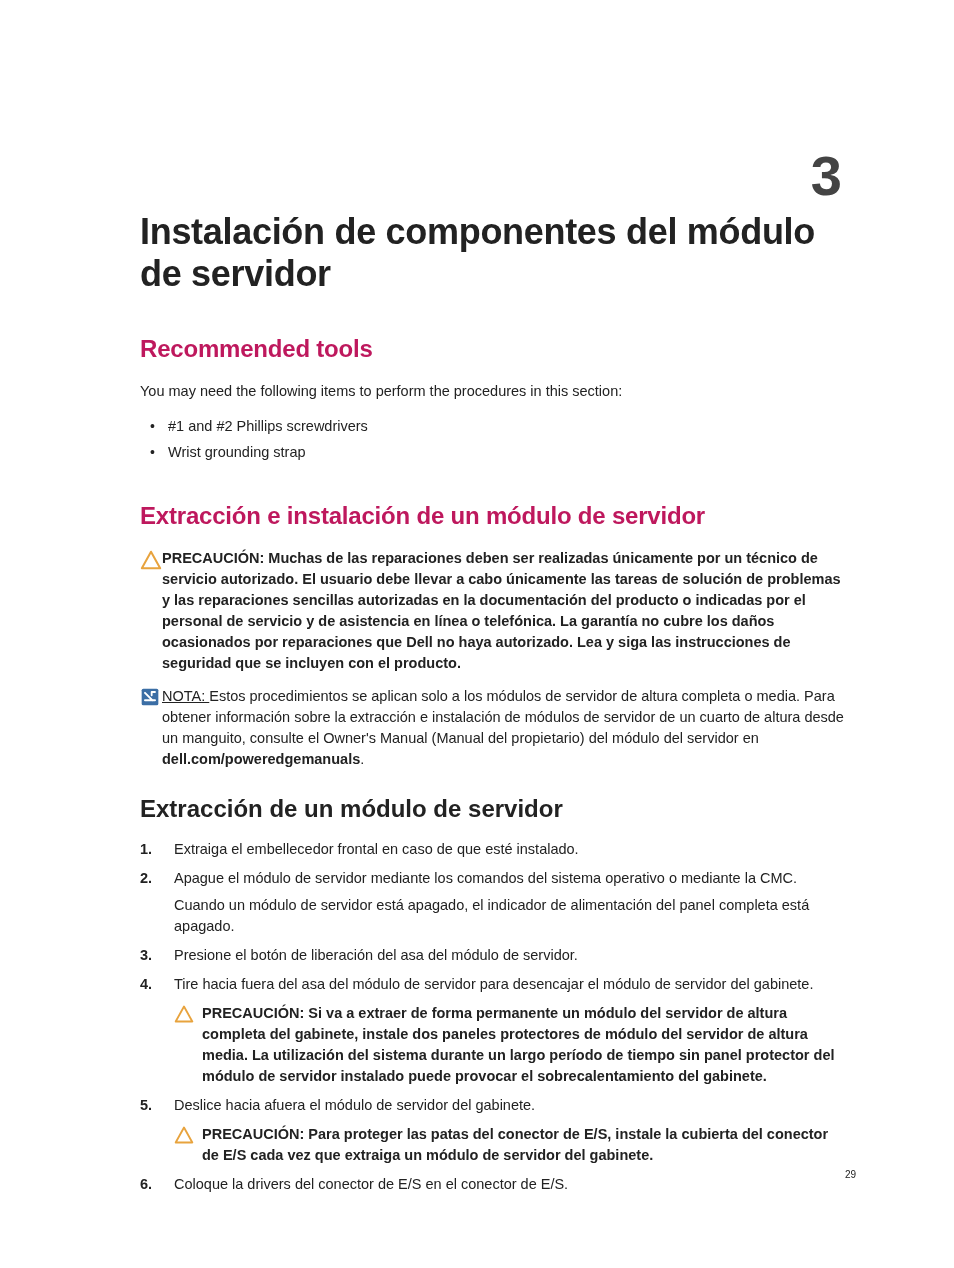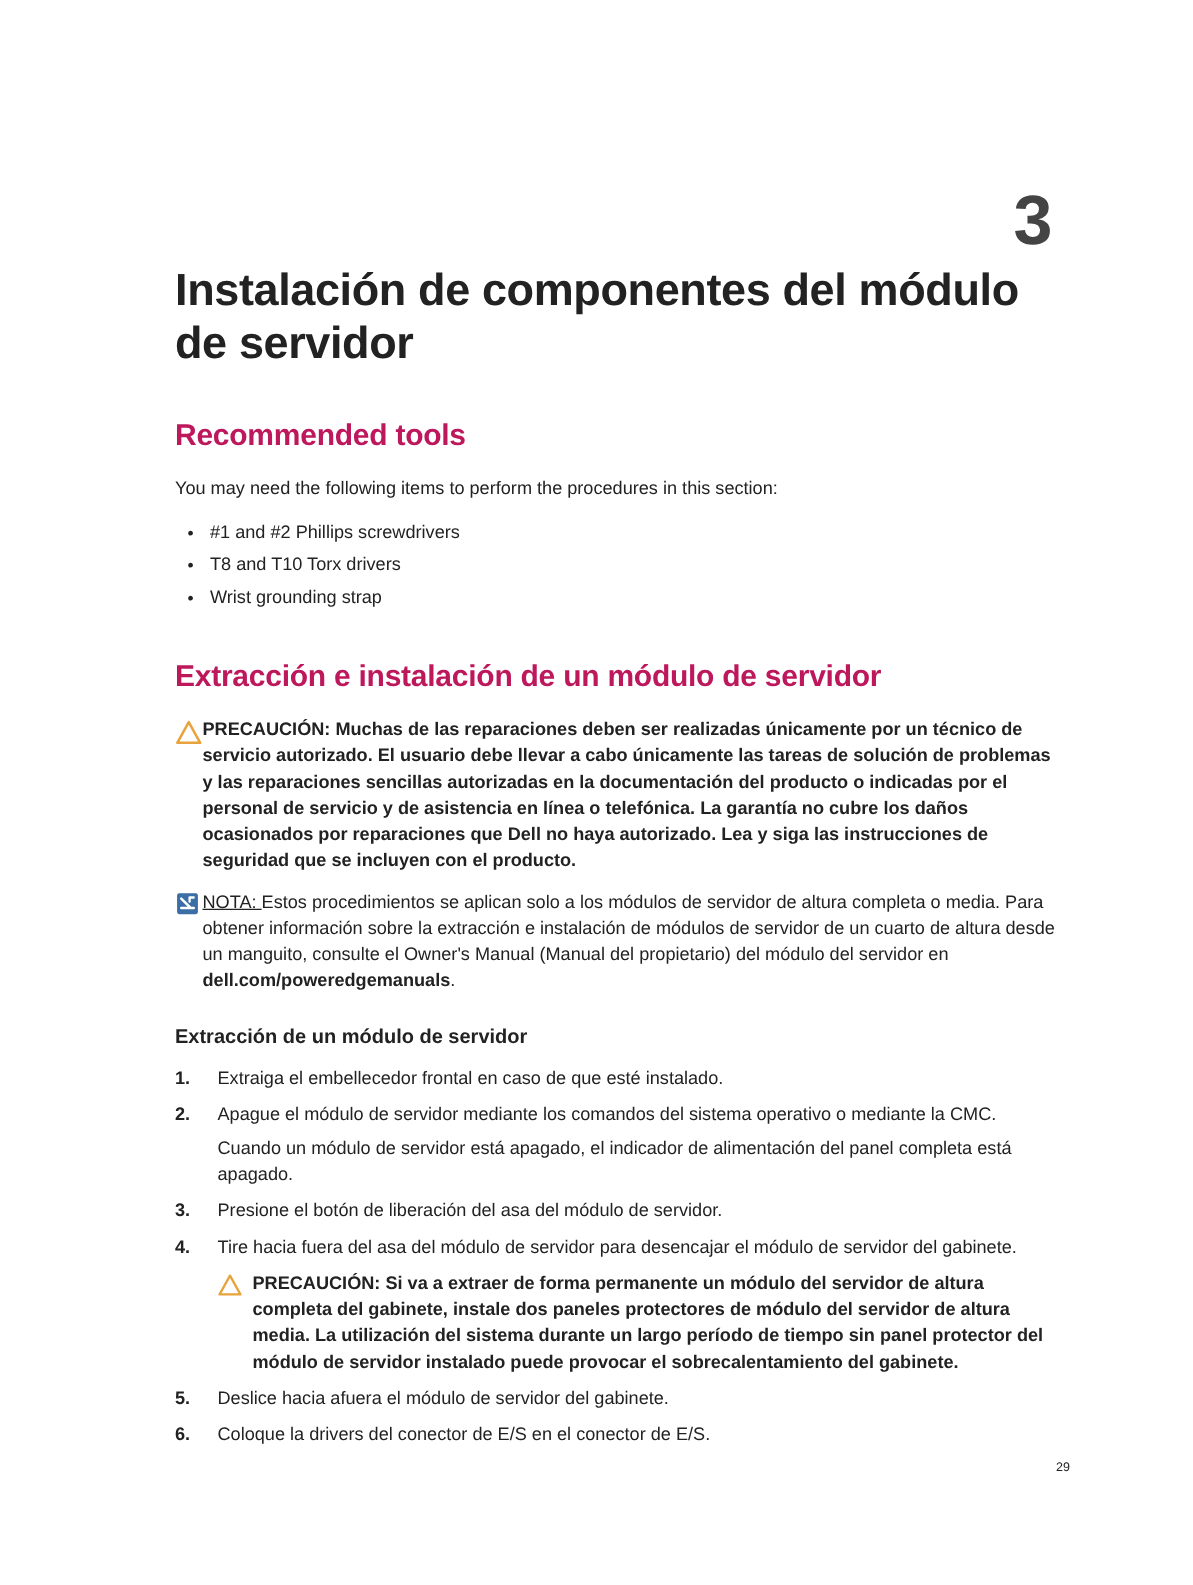--- a/index.html
+++ b/index.html
@@ -34,21 +34,21 @@
   }
   h2.section {
     font-size: 24px;
     font-weight: 600;
     color: #be185d;
     margin-top: 36px;
     margin-bottom: 14px;
     letter-spacing: -0.2px;
   }
   h3.subsection {
-    font-size: 16px;
+    font-size: 24px;
     font-weight: 600;
     color: #222;
     margin-top: 22px;
     margin-bottom: 12px;
   }
   p.body { margin-bottom: 14px; }
   ul.bullets {
     list-style: none;
     margin: 6px 0 22px 0;
   }
@@ -127,21 +127,20 @@
 <body>
 
 <div class="chapter-num">3</div>
 
 <h1 class="title">Instalación de componentes del módulo de servidor</h1>
 
 <h2 class="section">Recommended tools</h2>
 <p class="body">You may need the following items to perform the procedures in this section:</p>
 <ul class="bullets">
   <li>#1 and #2 Phillips screwdrivers</li>
-  <li>T8 and T10 Torx drivers</li>
   <li>Wrist grounding strap</li>
 </ul>
 
 <h2 class="section">Extracción e instalación de un módulo de servidor</h2>
 
 <div class="callout">
   <span class="callout-icon">
     <svg viewBox="0 0 24 24" width="22" height="22">
       <path d="M12 3 L22 21 L2 21 Z" fill="none" stroke="#e8a33d" stroke-width="2.2" stroke-linejoin="round"></path>
     </svg>
@@ -185,19 +184,29 @@
           <path d="M12 3 L22 21 L2 21 Z" fill="none" stroke="#e8a33d" stroke-width="2.2" stroke-linejoin="round"></path>
         </svg>
       </span>
       <div class="callout-text bold">
         <span>PRECAUCIÓN: </span><span>Si va a extraer de forma permanente un módulo del servidor de altura completa del gabinete, instale dos paneles protectores de módulo del servidor de altura media. La utilización del sistema durante un largo período de tiempo sin panel protector del módulo de servidor instalado puede provocar el sobrecalentamiento del gabinete.</span>
       </div>
     </div>
   </li>
   <li>
     <span>Deslice hacia afuera el módulo de servidor del gabinete.</span>
+    <div class="inner-callout">
+      <span class="callout-icon">
+        <svg viewBox="0 0 24 24" width="20" height="20">
+          <path d="M12 3 L22 21 L2 21 Z" fill="none" stroke="#e8a33d" stroke-width="2.2" stroke-linejoin="round"></path>
+        </svg>
+      </span>
+      <div class="callout-text bold">
+        <span>PRECAUCIÓN: </span><span>Para proteger las patas del conector de E/S, instale la cubierta del conector de E/S cada vez que extraiga un módulo de servidor del gabinete.</span>
+      </div>
+    </div>
   </li>
   <li>
     <span>Coloque la drivers del conector de E/S en el conector de E/S.</span>
   </li>
 </ol>
 
 <div class="pagenum">29</div>
 
 </body></html>

